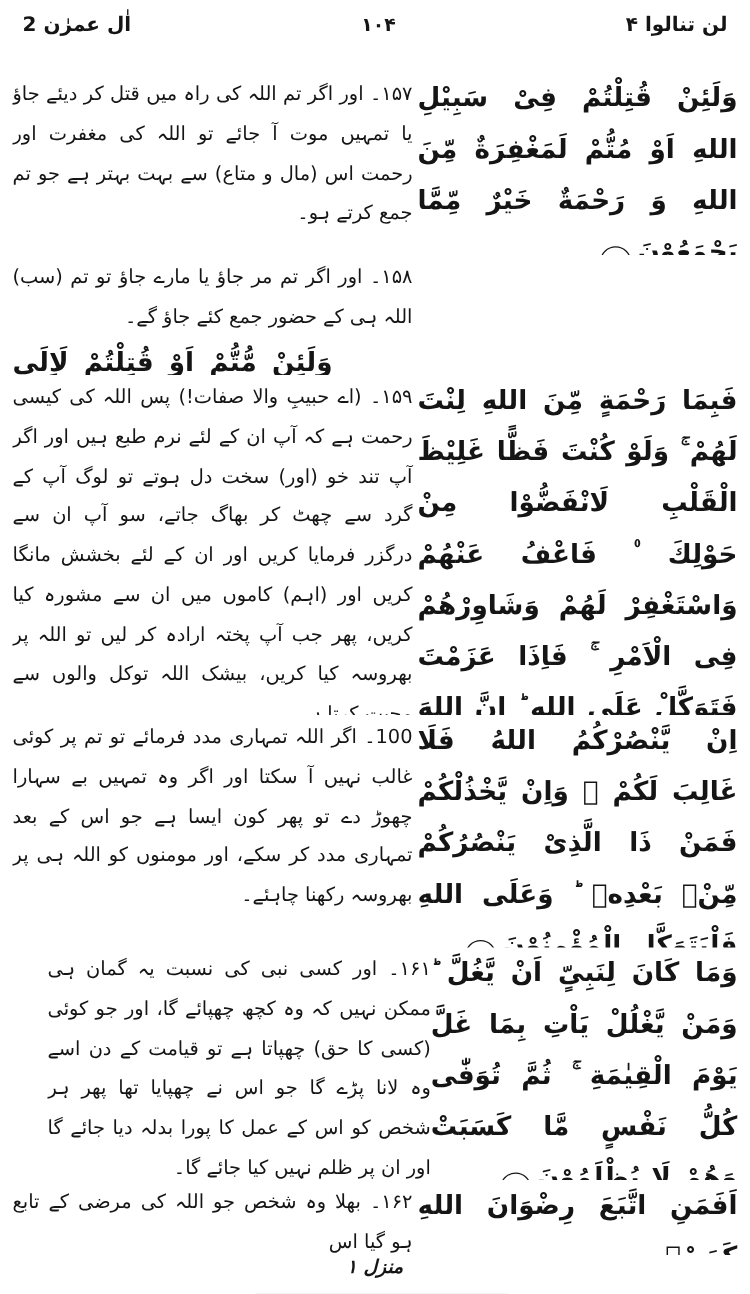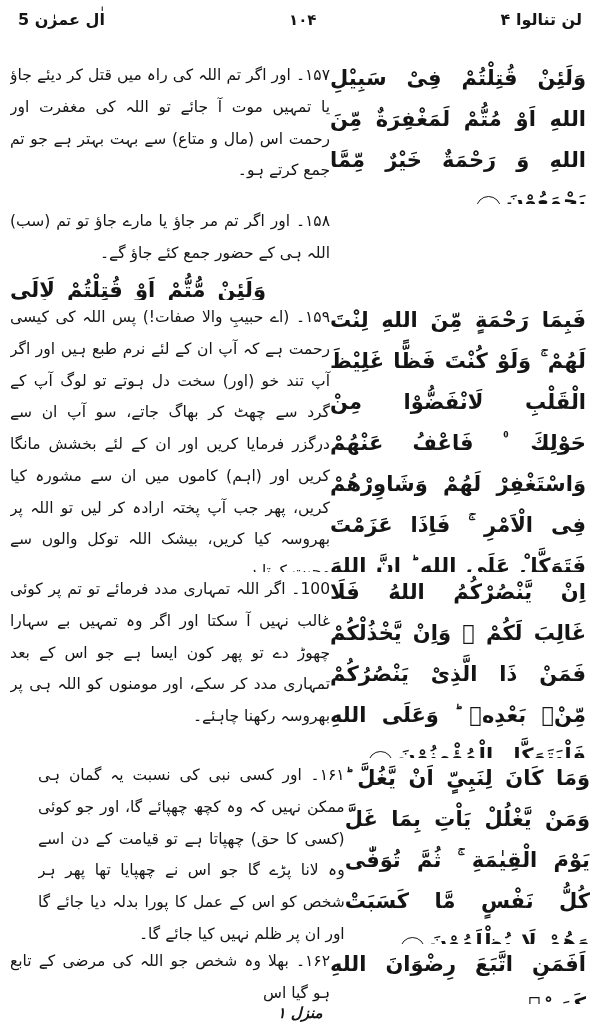--- a/index.html
+++ b/index.html
@@ -37,21 +37,21 @@
   
   .content {
     flex: 0 0 auto;
     margin-top: 16px;
     display: flex;
     flex-direction: column;
   }
   .verse-row {
     direction: ltr;            
     display: flex;
-    justify-content: flex-start;
+    justify-content: space-between;
     align-items: flex-start;
     overflow: hidden;
     box-sizing: border-box;
   }
   .r0 { height: 146px; }
   .r1 { height: 96px; flex-direction: column; }
   .r2 { height: 272px; }
   .r3 { height: 186px; }
   .r4 { height: 186px; margin-left: 28px; }
   .r5 { height: 60px; }
@@ -101,21 +101,21 @@
   }
 </style>
 </head>
 <body>
 
 <div class="page">
 
   <div class="header">
     <span>لن تنالوا ۴</span>
     <span class="center">۱۰۴</span>
-    <span>اٰل عمرٰن 5</span>
+    <span>اٰل عمرٰن 2</span>
   </div>
 
   <div class="content">
 
     <div class="verse-row r0">
       <div class="urdu-cell">۱۵۷۔ اور اگر تم اللہ کی راہ میں قتل کر دیئے جاؤ یا تمہیں موت آ جائے تو اللہ کی مغفرت اور رحمت اس (مال و متاع) سے بہت بہتر ہے جو تم جمع کرتے ہو۔</div>
       <div class="arabic-cell"><span>وَلَئِنْ قُتِلْتُمْ فِیْ سَبِیْلِ اللهِ اَوْ مُتُّمْ لَمَغْفِرَةٌ مِّنَ اللهِ وَ رَحْمَةٌ خَیْرٌ مِّمَّا یَجْمَعُوْنَ</span><span class="ayah-marker">۱۵۷</span></div>
     </div>
 
     <div class="verse-row r1">

